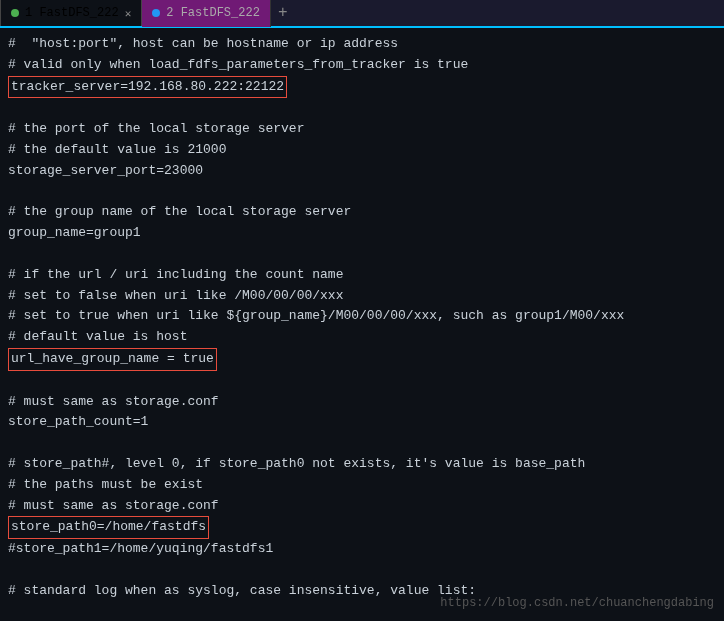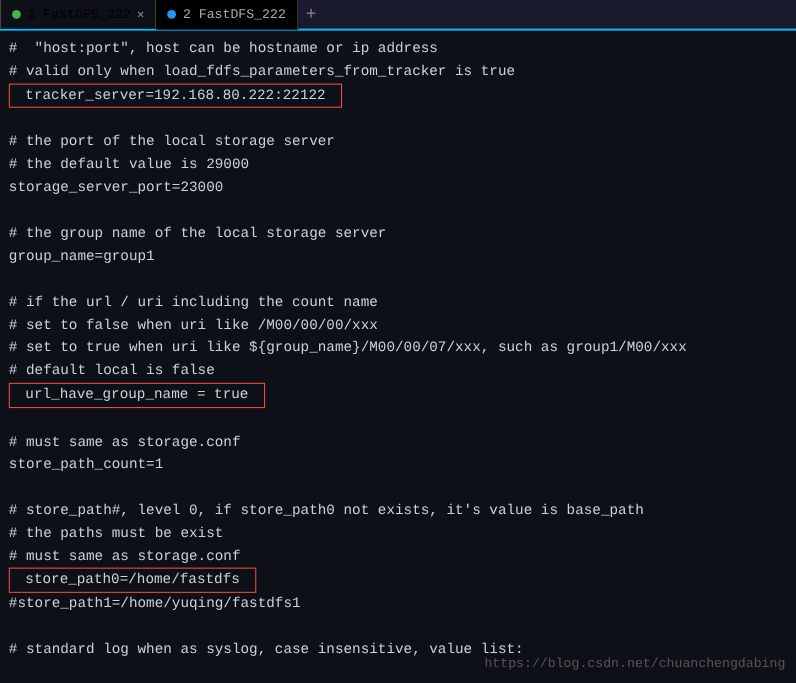--- a/index.html
+++ b/index.html
@@ -32,21 +32,21 @@
       border-right: 1px solid #333;
     }
     .tab.active {
       background: #0d1117;
       border-top: 2px solid #00bfff;
       border-left: 1px solid #444;
       border-right: 1px solid #444;
       margin-top: -2px;
     }
     .tab.inactive {
-      background: #000000;
+      background: #701a75;
       color: #aaa;
     }
     .tab-dot {
       width: 8px;
       height: 8px;
       border-radius: 50%;
     }
     .tab-dot.green { background: #4caf50; }
     .tab-dot.blue { background: #2196f3; }
     .tab-close {
@@ -74,21 +74,21 @@
       overflow-y: auto;
       line-height: 1.6;
       position: relative;
     }
 
     .comment { color: #6a9955; }
     .code-line { color: #c9d1d9; white-space: pre; }
     .highlight-box {
       display: inline-block;
       border: 1.5px solid #e74c3c;
-      padding: 0 14px;
+      padding: 0 2px;
       color: #c9d1d9;
     }
     .empty-line { height: 1.6em; }
 
     .watermark {
       position: absolute;
       bottom: 8px;
       right: 10px;
       color: #555;
       font-size: 12px;
@@ -109,30 +109,30 @@
   </div>
   <div class="tab-new">+</div>
 </div>
 
 <div class="content" id="content-area">
 <div class="comment code-line">#  "host:port", host can be hostname or ip address</div>
     <div class="comment code-line"># valid only when load_fdfs_parameters_from_tracker is true</div>
     <div class="code-line"><span class="highlight-box">tracker_server=192.168.80.222:22122</span></div>
     <div class="empty-line"></div>
     <div class="comment code-line"># the port of the local storage server</div>
-    <div class="comment code-line"># the default value is 29000</div>
+    <div class="comment code-line"># the default value is 21000</div>
     <div class="code-line">storage_server_port=23000</div>
     <div class="empty-line"></div>
     <div class="comment code-line"># the group name of the local storage server</div>
     <div class="code-line">group_name=group1</div>
     <div class="empty-line"></div>
     <div class="comment code-line"># if the url / uri including the count name</div>
     <div class="comment code-line"># set to false when uri like /M00/00/00/xxx</div>
-    <div class="comment code-line"># set to true when uri like ${group_name}/M00/00/07/xxx, such as group1/M00/xxx</div>
-    <div class="comment code-line"># default local is false</div>
+    <div class="comment code-line"># set to true when uri like ${group_name}/M00/00/00/xxx, such as group1/M00/xxx</div>
+    <div class="comment code-line"># default value is host</div>
     <div class="code-line"><span class="highlight-box">url_have_group_name = true</span></div>
     <div class="empty-line"></div>
     <div class="comment code-line"># must same as storage.conf</div>
     <div class="code-line">store_path_count=1</div>
     <div class="empty-line"></div>
     <div class="comment code-line"># store_path#, level 0, if store_path0 not exists, it's value is base_path</div>
     <div class="comment code-line"># the paths must be exist</div>
     <div class="comment code-line"># must same as storage.conf</div>
     <div class="code-line"><span class="highlight-box">store_path0=/home/fastdfs</span></div>
     <div class="code-line">#store_path1=/home/yuqing/fastdfs1</div>

